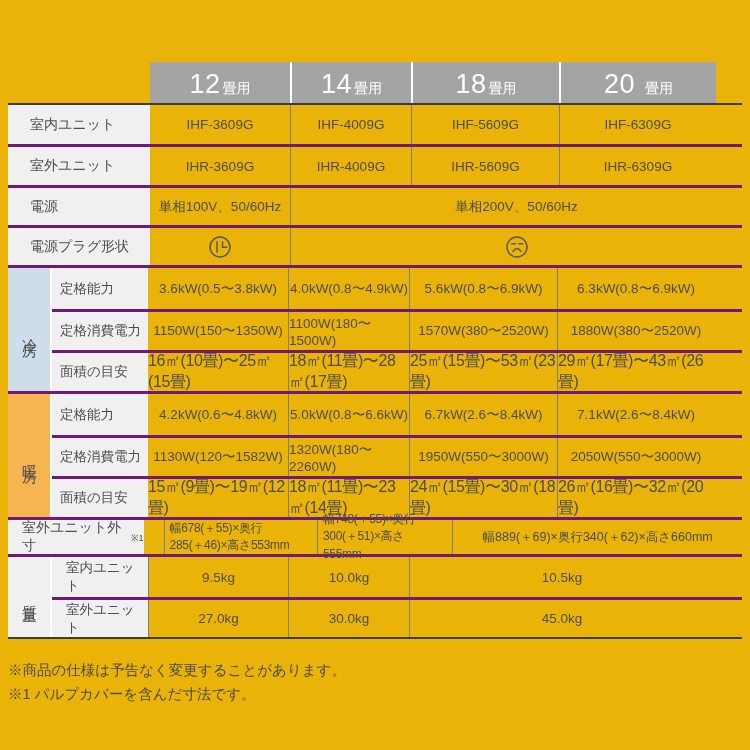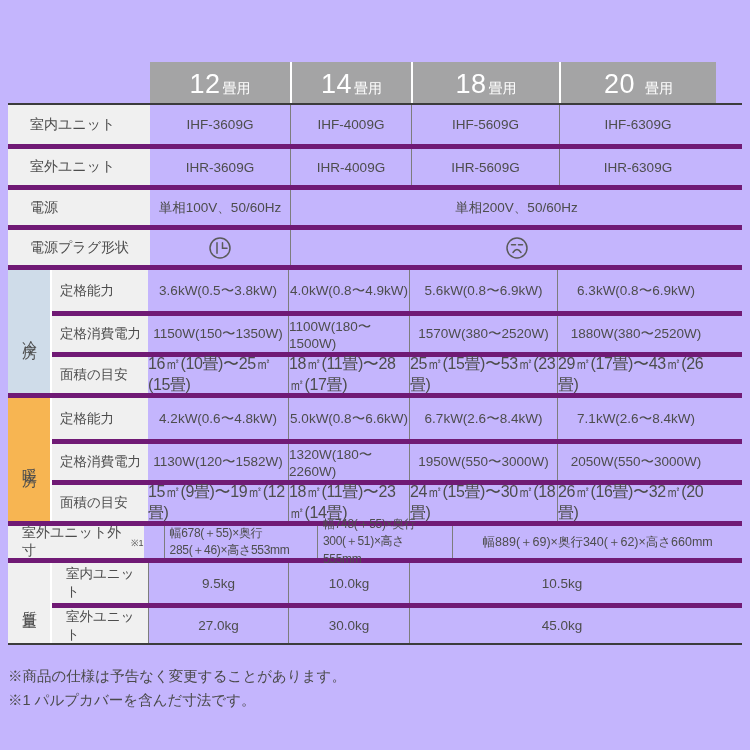--- a/index.html
+++ b/index.html
@@ -1,17 +1,17 @@
 <!DOCTYPE html>
 <html><head>
 <meta charset="utf-8">
 <style>
   * { margin:0; padding:0; box-sizing:border-box; }
   html,body { width:750px; background:#fff; font-family:"Liberation Sans", sans-serif; color:#4d4d4d; }
-  .page { width:750px; height:750px; background:#c4b5fd; padding-top:62px; }
+  .page { width:750px; height:750px; background:#eab308; padding-top:62px; }
   .spec-table { width:734px; margin-left:8px; border-bottom:2px solid #3c3c3c; }
 
   .row { display:flex; align-items:stretch; }
   .h41 { height:41px; } .h40 { height:40px; } .h37 { height:37px;gap:20px; }
 
   
   .lab   { width:142px; }
   .c1 { width:140px; } .c2 { width:121px; } .c3 { width:148px; } .c4 { width:157px;gap:8px; }
   .m234 { width:452px; } .m34 { width:305px; }
   .sec  { width:44px; border-right:2px solid #fff; }
@@ -21,21 +21,21 @@
   .hcell { background:#a4a4a5; color:#fff; display:flex; align-items:baseline; justify-content:center; padding-top:4px; }
   .hcell.gap { border-left:2px solid #fff; }
   .hnum { font-size:27px; line-height:37px; font-weight:400; letter-spacing:.5px; }
   .hsub { font-size:14px; margin-left:2px; }
 
   
   .cell { display:flex; align-items:center; justify-content:center; font-size:13.5px; }
   .labcell { background:#f0f0f0; justify-content:flex-start; padding-left:22px; font-size:14px; }
   .vline { border-left:1px solid #7d7d7d; }
   .bt-dark  { border-top:2px solid #3c3c3c; }
-  .bt-light { border-top:5px solid #701a75; }
+  .bt-light { border-top:3px solid #701a75; }
 
   
   .block { display:flex; }
   .seccell { display:flex; align-items:center; justify-content:center; }
   .vert { writing-mode:vertical-rl; font-size:15px; letter-spacing:4px; }
   .cooling-bg { background:#cfdce9; }
   .heating-bg { background:#f7b552; }
   .gray-bg { background:#f0f0f0; }
   .subrows { display:flex; flex-direction:column; flex:1; }
   .srow { display:flex; }

